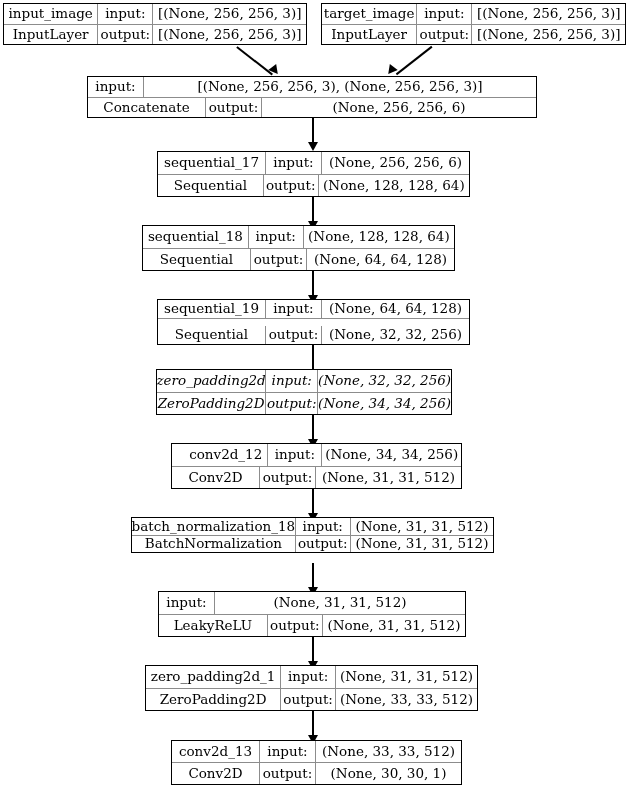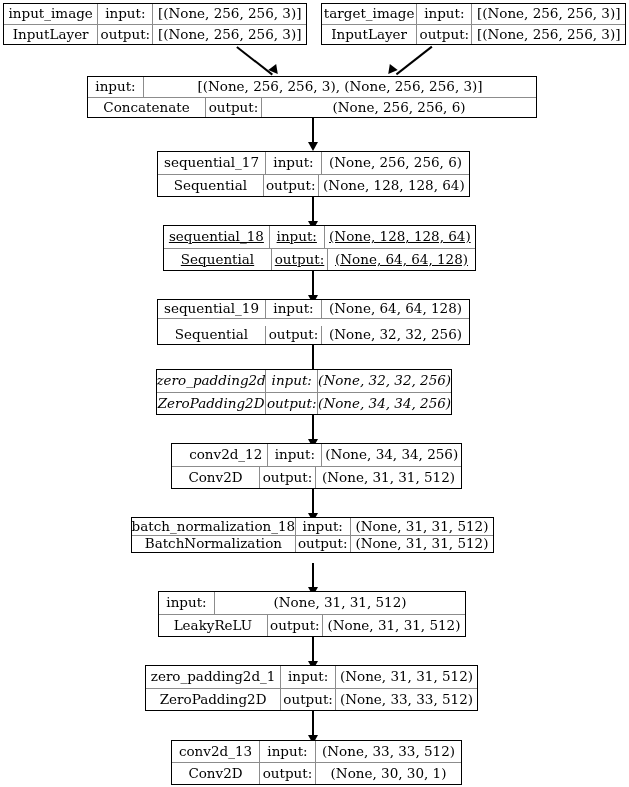--- a/index.html
+++ b/index.html
@@ -147,21 +147,21 @@
     <div class="node-row">
       <div class="cell name" style="width:108px;">Sequential</div>
       <div class="cell io" style="width:56px;">output:</div>
       <div class="cell shape">(None, 128, 128, 64)</div>
     </div>
   </div>
 
   <div class="edge-line edge-vert" style="left:312px; top:197px; height:25px;"></div>
   <div class="arrowhead" style="left:308px; top:221px;"></div>
 
-  <div class="node" style="left:163px; top:225px; width:313px; height:46px;text-decoration:underline;">
+  <div class="node" style="left:142px; top:225px; width:313px; height:46px;">
     <div class="node-row top">
       <div class="cell name" style="width:108px;">sequential_18</div>
       <div class="cell io" style="width:56px;">input:</div>
       <div class="cell shape">(None, 128, 128, 64)</div>
     </div>
     <div class="node-row">
       <div class="cell name" style="width:108px;">Sequential</div>
       <div class="cell io" style="width:56px;">output:</div>
       <div class="cell shape">(None, 64, 64, 128)</div>
     </div>

